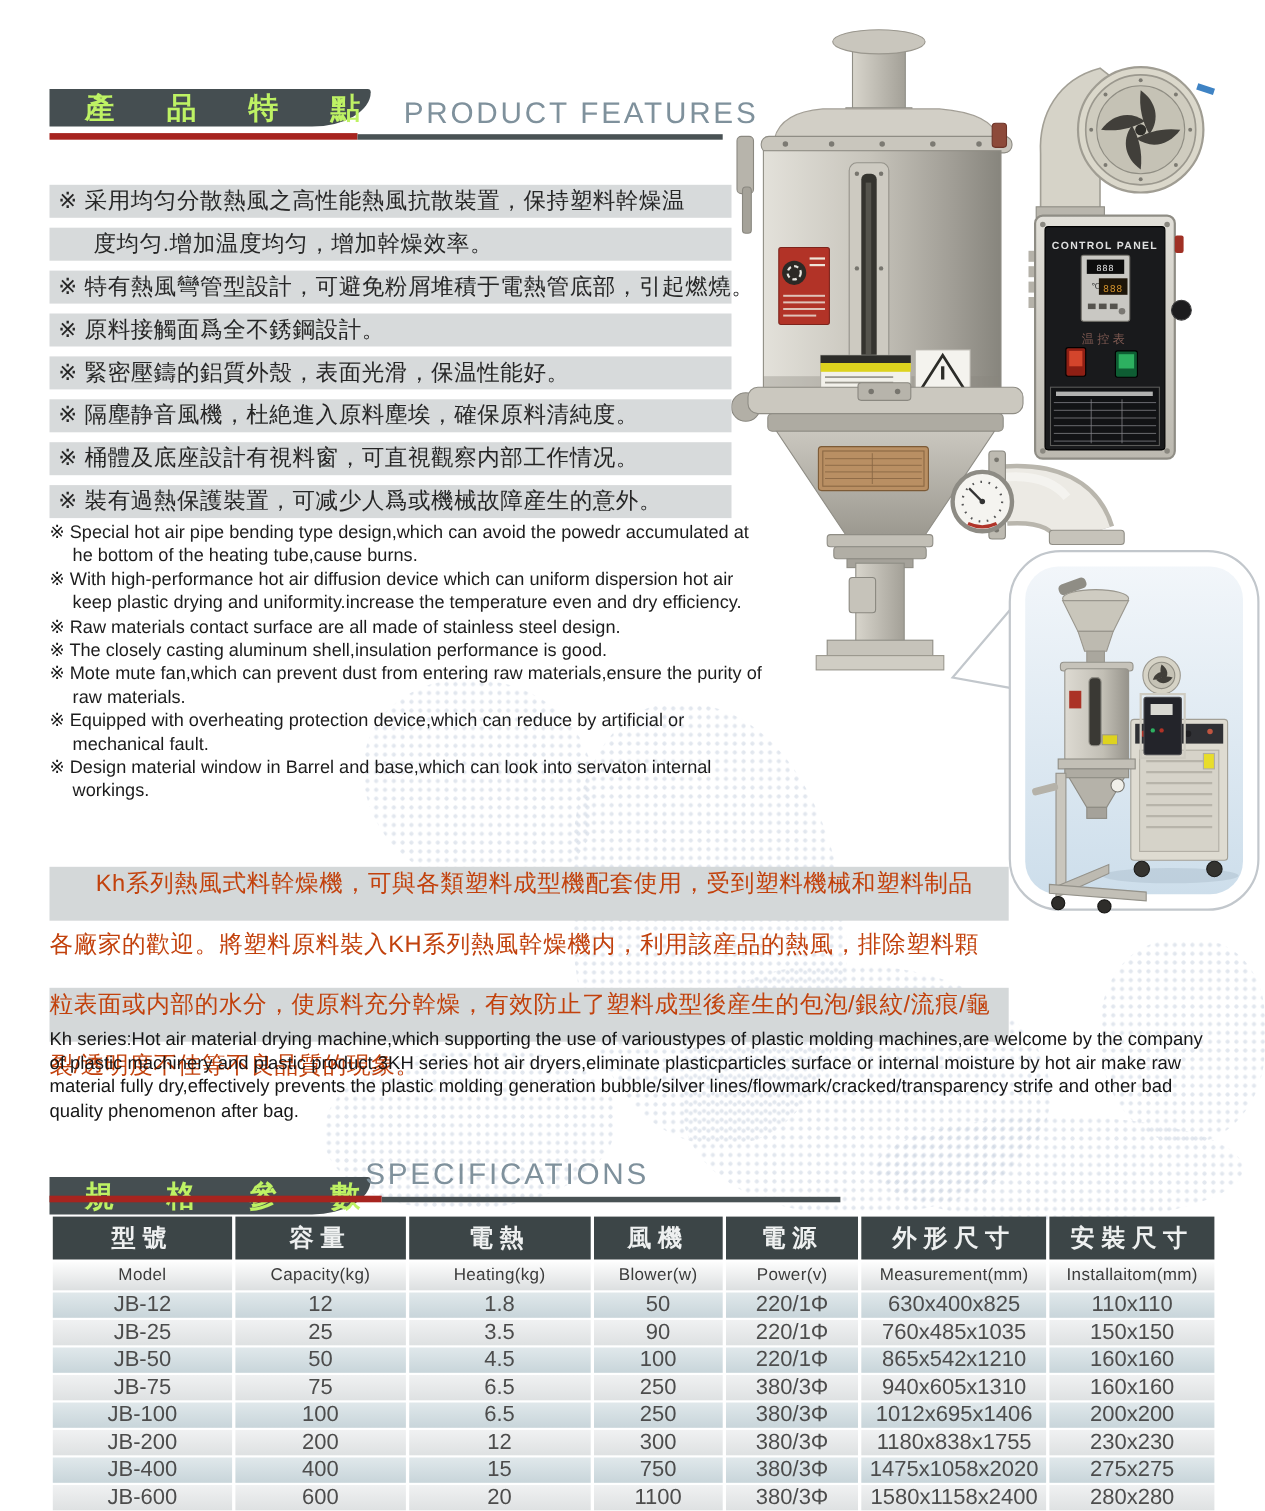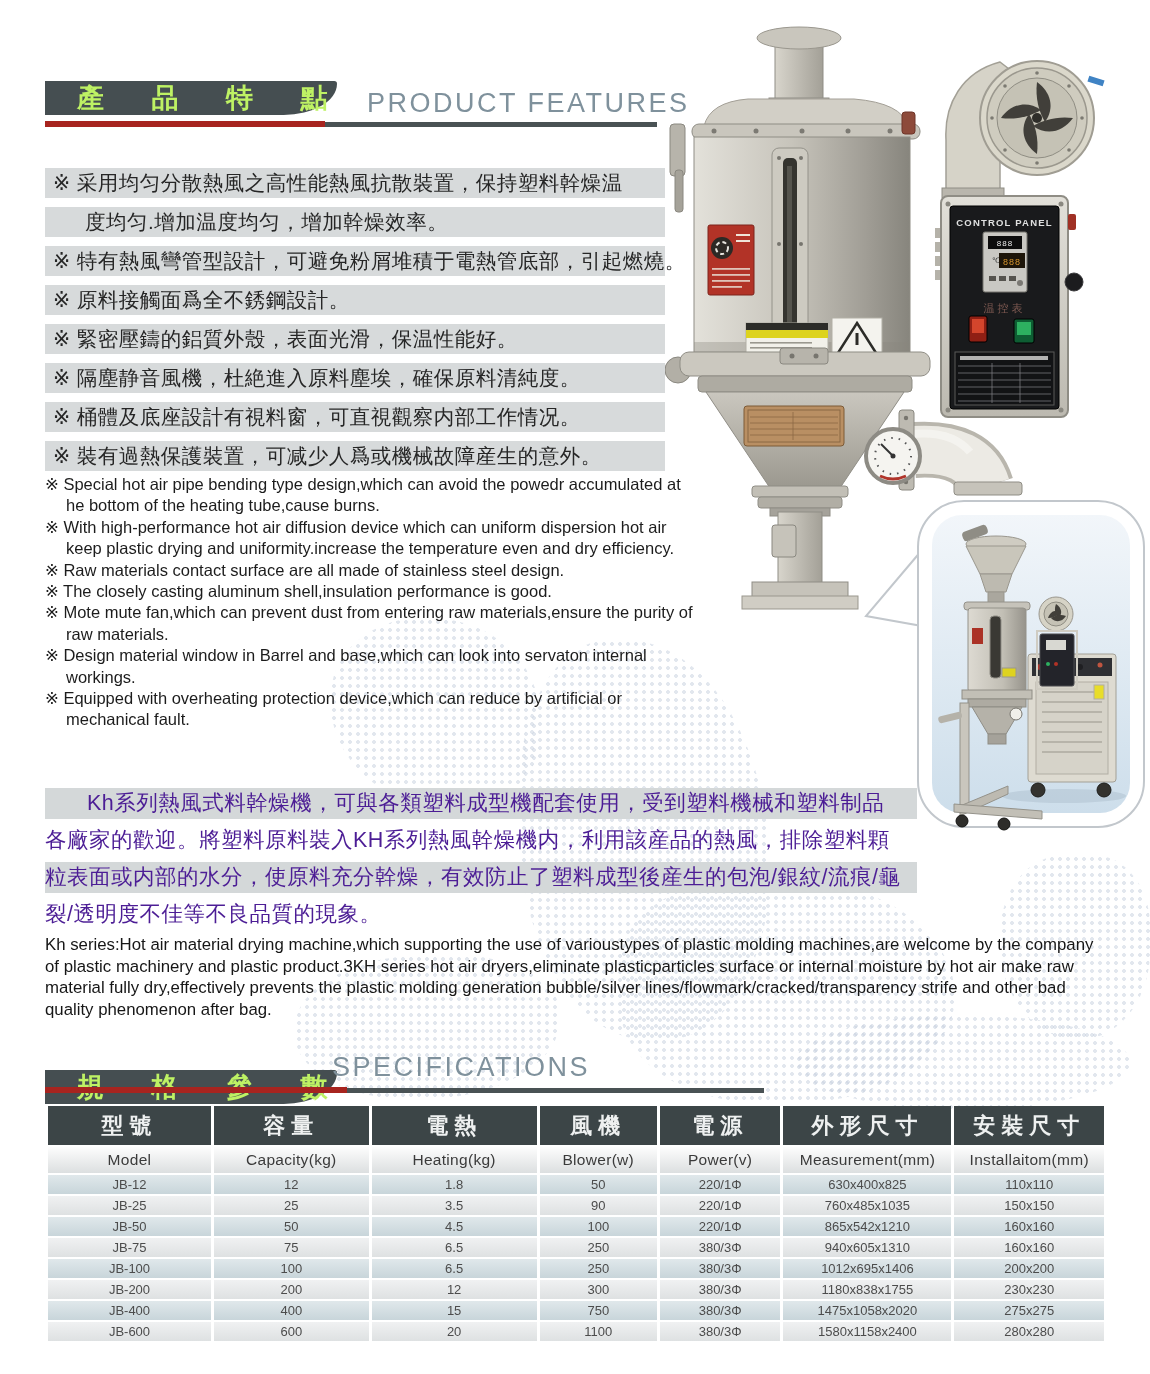--- a/index.html
+++ b/index.html
@@ -34,38 +34,38 @@
            font-size:20.5px;letter-spacing:.5px;color:#262626;padding-left:8px;white-space:nowrap;}
   .cn-line.indent{padding-left:40px;}
 
   
   .en-bullets{position:absolute;left:45px;top:474px;width:650px;z-index:3;
               font-size:16.5px;line-height:21.4px;color:#1c1c1c;}
   .en-item{padding-left:21px;text-indent:-21px;margin:0;}
 
   
   .cn-intro{position:absolute;left:45px;top:788px;width:872px;z-index:3;}
-  .cn-intro .iline{height:31px;line-height:31px;font-size:21.5px;letter-spacing:.5px;
-                   color:#4c1d95;margin-bottom:6px;white-space:nowrap;}
+  .cn-intro .iline{height:49px;line-height:31px;font-size:21.5px;letter-spacing:.5px;
+                   color:#c2410c;margin-bottom:6px;white-space:nowrap;}
   .cn-intro .iline.hl{background:#d4d8d9;}
   .cn-intro .iline.first{padding-left:42px;}
 
   
   .en-intro{position:absolute;left:45px;top:934px;width:1052px;z-index:3;
             font-size:16.8px;line-height:21.6px;color:#161616;}
 
   
   .specs-table{position:absolute;left:45px;top:1104px;width:1062px;z-index:3;
                border-collapse:separate;border-spacing:3px 2px;table-layout:fixed;}
   .specs-table th,.specs-table td{text-align:center;vertical-align:middle;padding:0;overflow:hidden;white-space:nowrap;}
   .specs-table th{background:#3c4547;color:#eef0f0;font-size:22px;font-weight:bold;
                   letter-spacing:6px;height:39px;}
   .specs-table tr.sub td{background:linear-gradient(180deg,#fdfdfd,#dcdfe0);
                   color:#3b3b3b;font-size:15.5px;height:26px;letter-spacing:.3px;}
-  .specs-table tbody td{font-size:13px;color:#4c4c4c;height:19px;margin-left:48px;}
+  .specs-table tbody td{font-size:20px;color:#4c4c4c;height:19px;margin-left:48px;}
   .specs-table tr.odd td{background:linear-gradient(180deg,#e0e8eb,#c8d5da);}
   .specs-table tr.even td{background:linear-gradient(180deg,#f0f1f2,#dee1e2);}
 
   
   .machine-main{position:absolute;left:652px;top:20px;width:498px;height:762px;z-index:1;}
   .machine-inset{position:absolute;left:856px;top:498px;width:294px;height:334px;z-index:2;}
   svg text{font-family:"Liberation Sans","DejaVu Sans",sans-serif;}
 </style>
 </head>
 <body>
@@ -96,22 +96,22 @@
     <div class="cn-line">※ 桶體及底座設計有視料窗，可直視觀察内部工作情况。</div>
     <div class="cn-line">※ 裝有過熱保護裝置，可减少人爲或機械故障産生的意外。</div>
   </div>
 
   <div class="en-bullets">
     <p class="en-item">※ Special hot air pipe bending type design,which can avoid the powedr accumulated at he bottom of the heating tube,cause burns.</p>
     <p class="en-item">※ With high-performance hot air diffusion device which can uniform dispersion hot air keep plastic drying and uniformity.increase the temperature even and dry efficiency.</p>
     <p class="en-item">※ Raw materials contact surface are all made of stainless steel design.</p>
     <p class="en-item">※ The closely casting aluminum shell,insulation performance is good.</p>
     <p class="en-item">※ Mote mute fan,which can prevent dust from entering raw materials,ensure the purity of raw materials.</p>
+    <p class="en-item">※ Equipped with overheating protection device,which can reduce by artificial or mechanical fault.</p>
     <p class="en-item">※ Design material window in Barrel and base,which can look into servaton internal workings.</p>
-    <p class="en-item">※ Equipped with overheating protection device,which can reduce by artificial or mechanical fault.</p>
   </div>
 
   <div class="cn-intro">
     <div class="iline hl first">Kh系列熱風式料幹燥機，可與各類塑料成型機配套使用，受到塑料機械和塑料制品</div>
     <div class="iline">各廠家的歡迎。將塑料原料裝入KH系列熱風幹燥機内，利用該産品的熱風，排除塑料顆</div>
     <div class="iline hl">粒表面或内部的水分，使原料充分幹燥，有效防止了塑料成型後産生的包泡/銀紋/流痕/龜</div>
     <div class="iline">裂/透明度不佳等不良品質的現象。</div>
   </div>
 
   <div class="en-intro">Kh series:Hot air material drying machine,which supporting the use of varioustypes of plastic molding machines,are welcome by the company of plastic machinery and plastic product.3KH series hot air dryers,eliminate plasticparticles surface or internal moisture by  hot air make raw material fully dry,effectively prevents the plastic molding generation bubble/silver lines/flowmark/cracked/transparency strife and other bad quality phenomenon after bag.</div>

